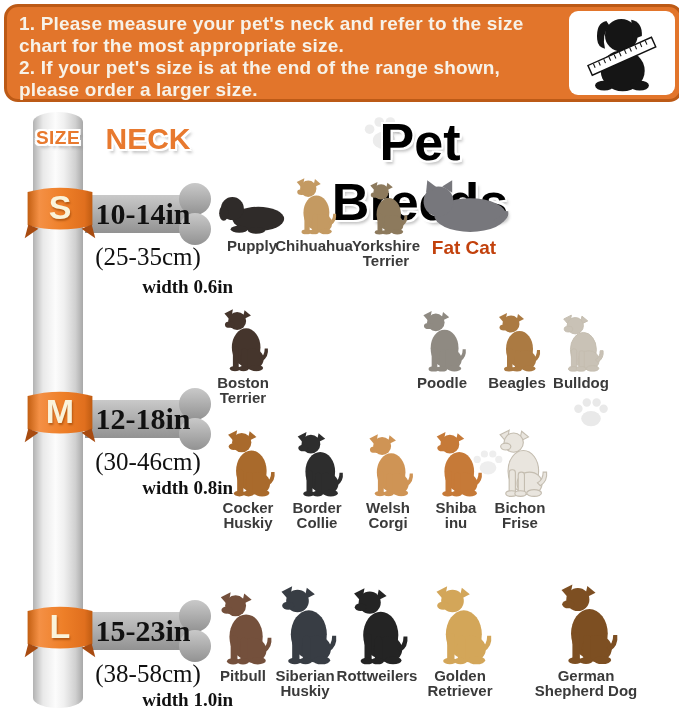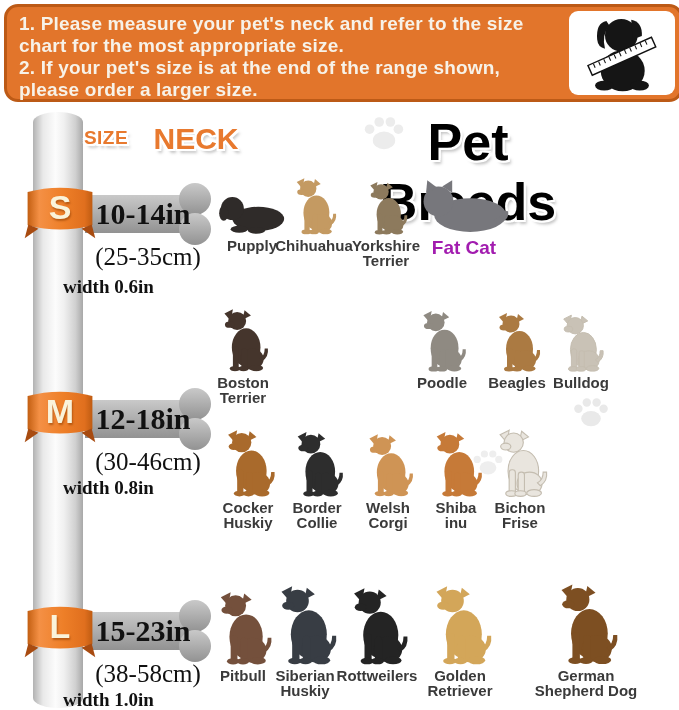--- a/index.html
+++ b/index.html
@@ -19,40 +19,40 @@
   .tape{position:absolute;left:33px;top:112px;width:50px;height:596px;z-index:1;
         background:linear-gradient(90deg,#b2b2b2 0%,#e9e9e9 20%,#fcfcfc 45%,#f0f0f0 62%,#d0d0d0 85%,#a8a8a8 100%);
         border-radius:25px/10px;}
   .size-header{position:absolute;left:33px;top:127px;width:50px;text-align:center;z-index:2;
         font-weight:bold;font-size:19px;color:#e8792e;letter-spacing:0.5px;}
   .neck-header{position:absolute;left:98px;top:122px;width:100px;text-align:center;z-index:2;
         font-weight:bold;font-size:30px;color:#e8792e;}
   .breeds-header{position:absolute;left:290px;top:112px;width:260px;text-align:center;z-index:2;
         font-weight:bold;font-size:52px;color:#000000;}
   .outline-white{text-shadow:-2px -2px 0 #fff,2px -2px 0 #fff,-2px 2px 0 #fff,2px 2px 0 #fff,
-                 0 -2px 0 #fff,0 2px 0 #fff,-2px 0 0 #fff,2px 0 0 #fff,3px 4px 3px rgba(90,90,90,.35);margin-left:48px;}
+                 0 -2px 0 #fff,0 2px 0 #fff,-2px 0 0 #fff,2px 0 0 #fff,3px 4px 3px rgba(90,90,90,.35);}
 
   
   .band{position:absolute;left:24px;width:72px;height:70px;z-index:3;}
   .band-letter{position:absolute;left:24px;width:72px;text-align:center;z-index:4;
         font-weight:bold;font-size:34px;color:#faf3da;
         text-shadow:1px 2px 2px rgba(140,60,0,.55);}
   .bone{position:absolute;left:85px;width:130px;height:64px;z-index:2;}
   .neck-in{position:absolute;left:88px;width:110px;text-align:center;z-index:4;
         font-family:"Liberation Serif",serif;font-weight:bold;font-size:30px;color:#111;}
   .neck-cm{position:absolute;left:63px;width:170px;text-align:center;z-index:4;
         font-family:"Liberation Serif",serif;font-weight:normal;font-size:25px;color:#111;}
-  .neck-width{position:absolute;left:63px;width:170px;text-align:left;z-index:4;
+  .neck-width{position:absolute;left:63px;width:170px;text-align:right;z-index:4;
         font-family:"Liberation Serif",serif;font-weight:bold;font-size:19px;color:#111;}
 
   
   .breed{position:absolute;display:flex;flex-direction:column;align-items:center;z-index:2;}
   .breed .bname{font-weight:bold;font-size:15px;line-height:15px;color:#3a3a3a;
         white-space:pre-line;text-align:center;margin-top:3px;}
-  .breed.highlight .bname{color:#a21caf;font-size:19px;line-height:19px;}
+  .breed.highlight .bname{color:#c2410c;font-size:19px;line-height:19px;}
   .outlined use{stroke:#c4bdb0;stroke-width:2px;}
   .paw{position:absolute;z-index:1;}
 </style>
 </head>
 <body>
 
 <div class="page">
 
   <svg width="0" height="0" style="position:absolute" aria-hidden="true">
     <defs>

